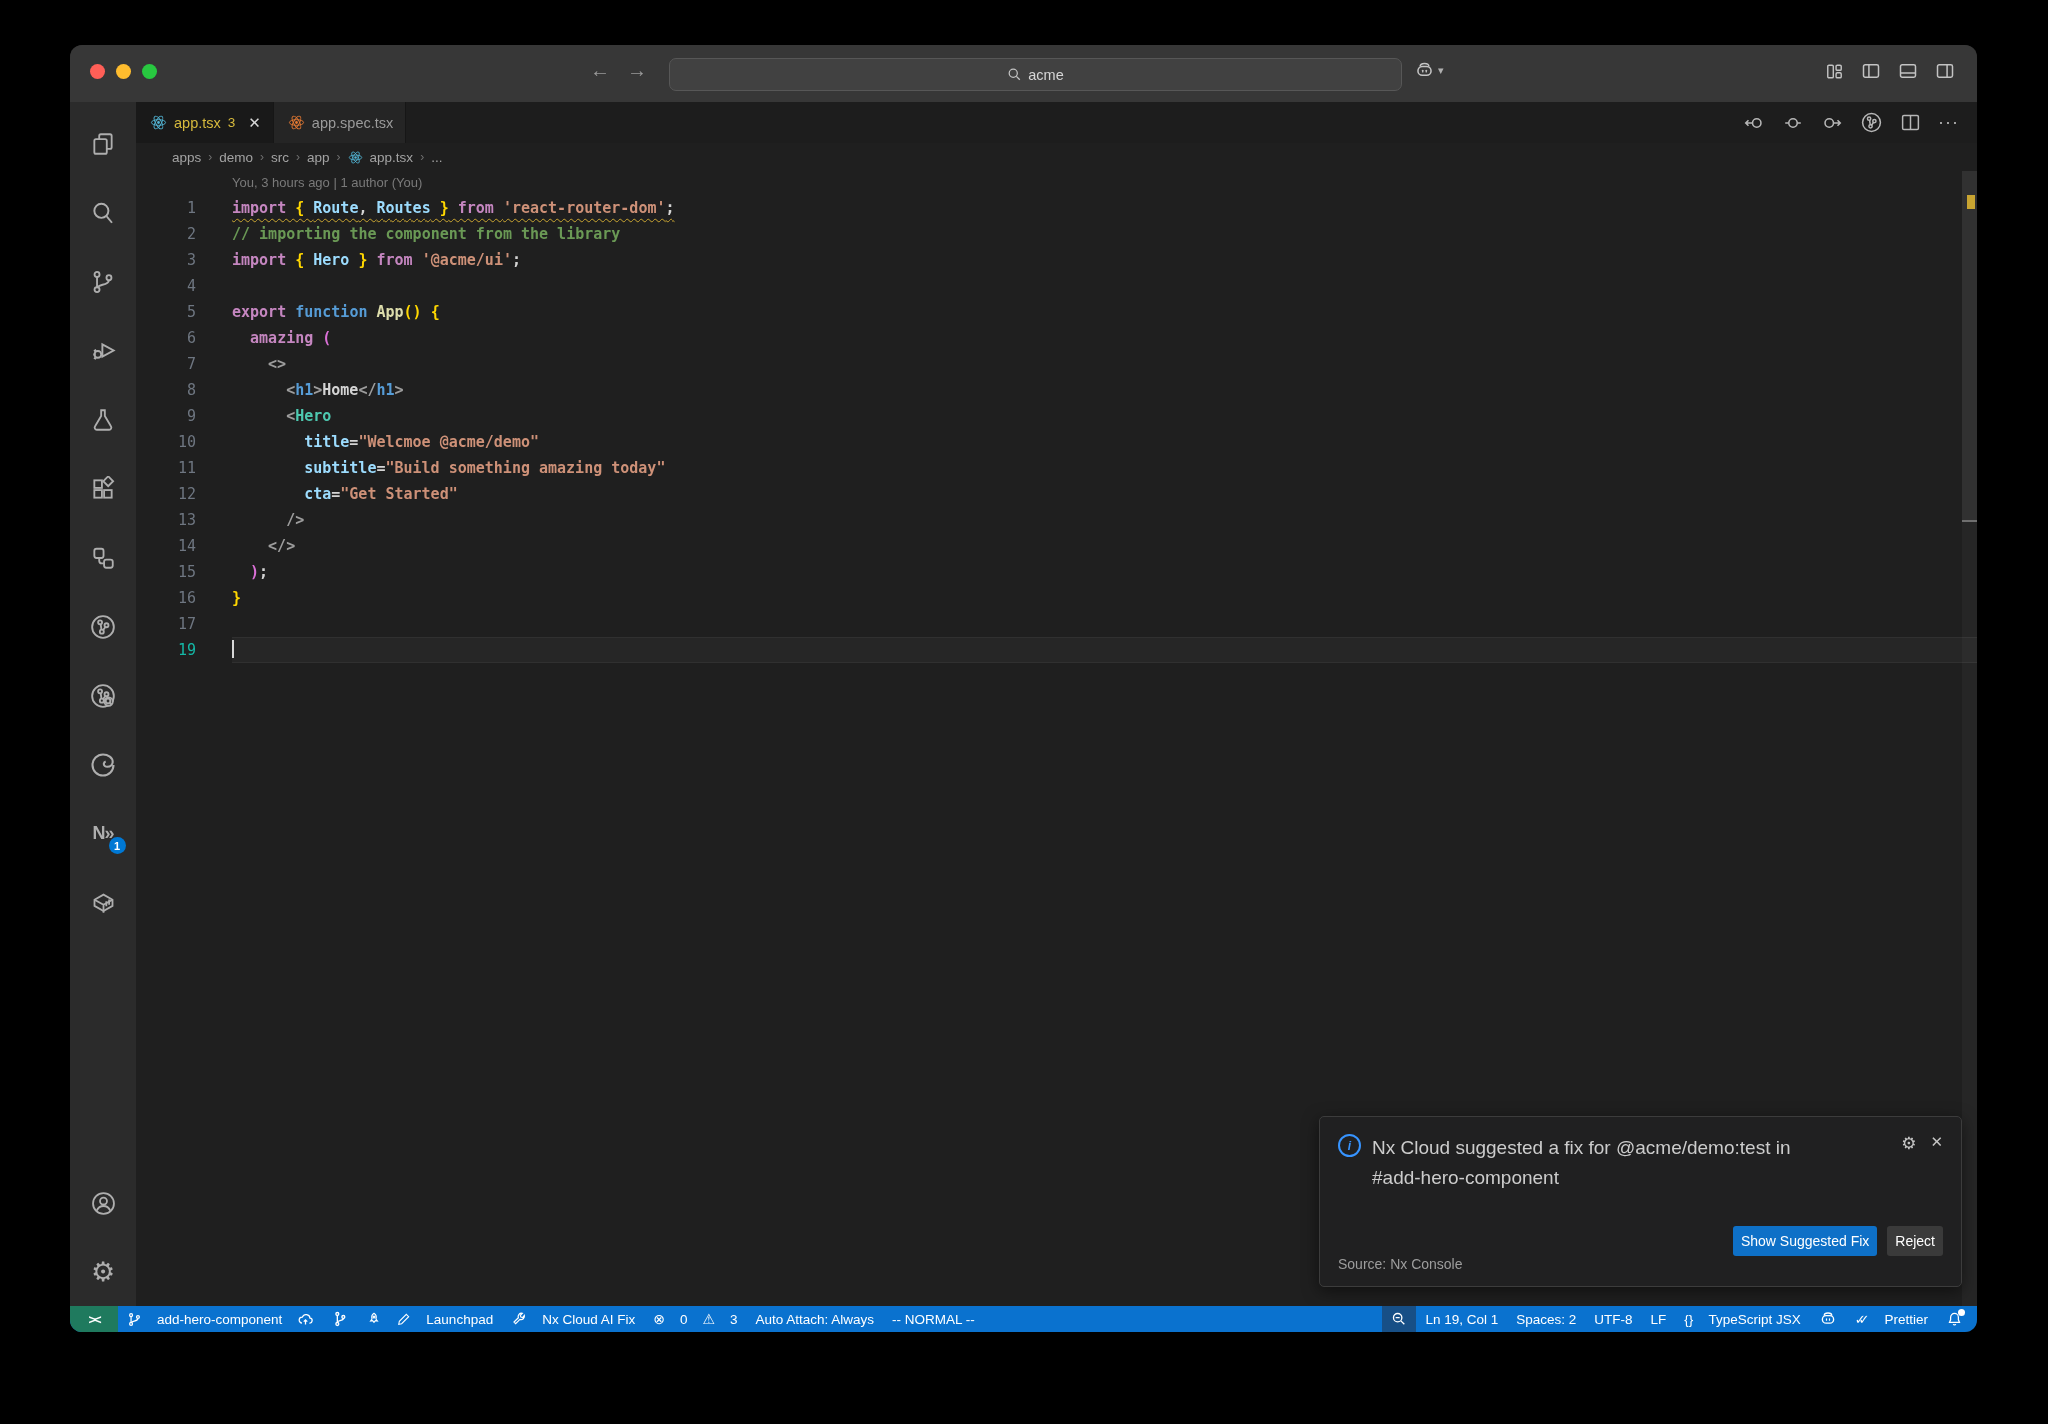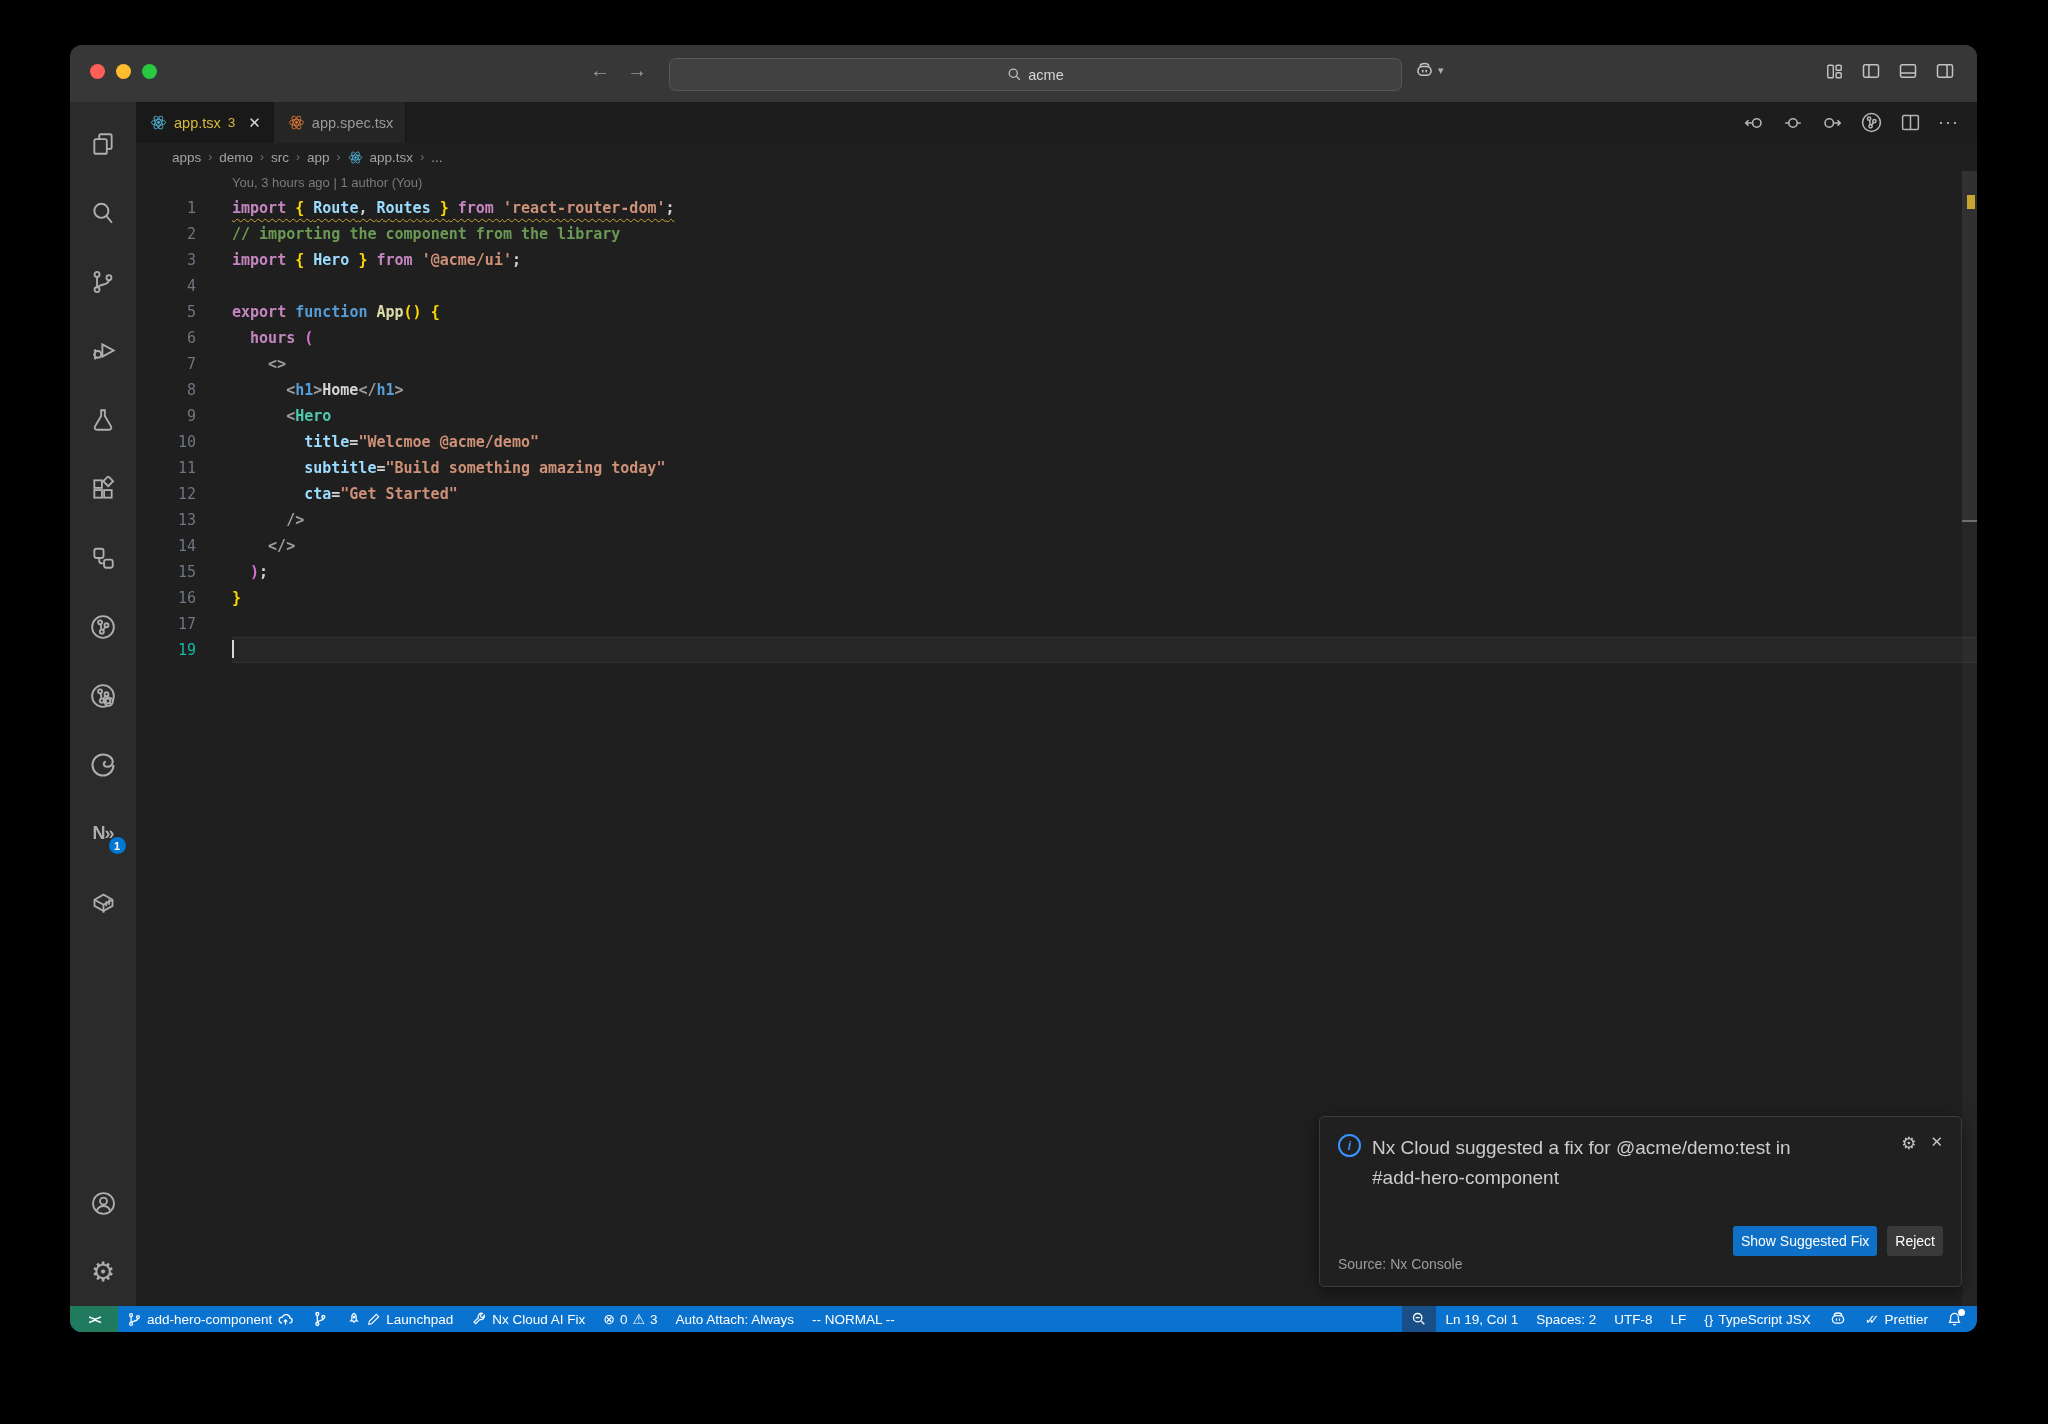--- a/index.html
+++ b/index.html
@@ -61,21 +61,21 @@
   .toast-head-icons{margin-left:auto;display:flex;gap:14px;color:#c5c5c5;font-size:15px;}
   .toast-foot{display:flex;align-items:center;margin-top:18px;}
   .toast-src{font-size:14px;color:#9d9d9d;margin-top:46px;}
   .toast-btns{margin-left:auto;display:flex;gap:10px;}
   .btn{font-size:14px;padding:7px 8px;border-radius:3px;color:#fff;cursor:default;}
   .btn.primary{background:#0e70c7;}
   .btn.secondary{background:#3a3a3a;}
   
   .statusbar{position:absolute;left:0;bottom:0;width:100%;height:26px;background:#0a72cf;color:#fff;display:flex;align-items:center;font-size:13.5px;}
   .sb-remote{background:#1f7a5e;height:100%;width:48px;display:flex;align-items:center;justify-content:center;font-weight:700;letter-spacing:-2px;font-size:13px;flex:none;}
-  .sb-item{display:flex;align-items:center;gap:5px;padding:0 9px;height:100%;white-space:nowrap;}
+  .sb-item{display:flex;align-items:center;gap:15px;padding:0 9px;height:100%;white-space:nowrap;}
   .sb-item .glyph{font-size:14px;line-height:1;}
   .sb-zoom{background:#174f86;}
   .sb-right{margin-left:auto;display:flex;align-items:center;height:100%;border-radius:6px;}
   .dblcheck{letter-spacing:-7px;padding-right:7px;font-size:13px;}
   svg{display:block;}
 </style>
 </head>
 <body>
 
 <div class="window">
@@ -322,21 +322,21 @@
   </div>
 
   <div class="editor">
     <div class="blame-row">You, 3 hours ago | 1 author (You)</div>
     <div>
         <div class="code-line"><span class="ln">1</span><span class="lc squiggle"><span class="tk-kw">import </span><span class="tk-b1">{ </span><span class="tk-var">Route</span><span class="tk-txt">, </span><span class="tk-var">Routes</span><span class="tk-b1"> }</span><span class="tk-kw"> from </span><span class="tk-str">'react-router-dom'</span><span class="tk-txt">;</span></span></div>
         <div class="code-line"><span class="ln">2</span><span class="lc"><span class="tk-com">// importing the component from the library</span></span></div>
         <div class="code-line"><span class="ln">3</span><span class="lc"><span class="tk-kw">import </span><span class="tk-b1">{ </span><span class="tk-var">Hero</span><span class="tk-b1"> }</span><span class="tk-kw"> from </span><span class="tk-str">'@acme/ui'</span><span class="tk-txt">;</span></span></div>
         <div class="code-line"><span class="ln">4</span><span class="lc"></span></div>
         <div class="code-line"><span class="ln">5</span><span class="lc"><span class="tk-kw">export </span><span class="tk-kb">function </span><span class="tk-fn">App</span><span class="tk-b1">() {</span></span></div>
-        <div class="code-line"><span class="ln">6</span><span class="lc"><span class="ind"></span><span class="tk-kw">hours</span><span class="tk-txt"> </span><span class="tk-b2">(</span></span></div>
+        <div class="code-line"><span class="ln">6</span><span class="lc"><span class="ind"></span><span class="tk-kw">amazing</span><span class="tk-txt"> </span><span class="tk-b2">(</span></span></div>
         <div class="code-line"><span class="ln">7</span><span class="lc"><span class="ind"></span><span class="ind g"></span><span class="tk-ang">&lt;&gt;</span></span></div>
         <div class="code-line"><span class="ln">8</span><span class="lc"><span class="ind"></span><span class="ind g"></span><span class="ind g"></span><span class="tk-ang">&lt;</span><span class="tk-kb">h1</span><span class="tk-ang">&gt;</span><span class="tk-txt">Home</span><span class="tk-ang">&lt;/</span><span class="tk-kb">h1</span><span class="tk-ang">&gt;</span></span></div>
         <div class="code-line"><span class="ln">9</span><span class="lc"><span class="ind"></span><span class="ind g"></span><span class="ind g"></span><span class="tk-ang">&lt;</span><span class="tk-cmp">Hero</span></span></div>
         <div class="code-line"><span class="ln">10</span><span class="lc"><span class="ind"></span><span class="ind g"></span><span class="ind g"></span><span class="ind g"></span><span class="tk-var">title</span><span class="tk-txt">=</span><span class="tk-str">"Welcmoe @acme/demo"</span></span></div>
         <div class="code-line"><span class="ln">11</span><span class="lc"><span class="ind"></span><span class="ind g"></span><span class="ind g"></span><span class="ind g"></span><span class="tk-var">subtitle</span><span class="tk-txt">=</span><span class="tk-str">"Build something amazing today"</span></span></div>
         <div class="code-line"><span class="ln">12</span><span class="lc"><span class="ind"></span><span class="ind g"></span><span class="ind g"></span><span class="ind g"></span><span class="tk-var">cta</span><span class="tk-txt">=</span><span class="tk-str">"Get Started"</span></span></div>
         <div class="code-line"><span class="ln">13</span><span class="lc"><span class="ind"></span><span class="ind g"></span><span class="ind g"></span><span class="tk-ang">/&gt;</span></span></div>
         <div class="code-line"><span class="ln">14</span><span class="lc"><span class="ind"></span><span class="ind g"></span><span class="tk-ang">&lt;/&gt;</span></span></div>
         <div class="code-line"><span class="ln">15</span><span class="lc"><span class="ind"></span><span class="tk-b2">)</span><span class="tk-txt">;</span></span></div>
         <div class="code-line"><span class="ln">16</span><span class="lc"><span class="tk-b1">}</span></span></div>

